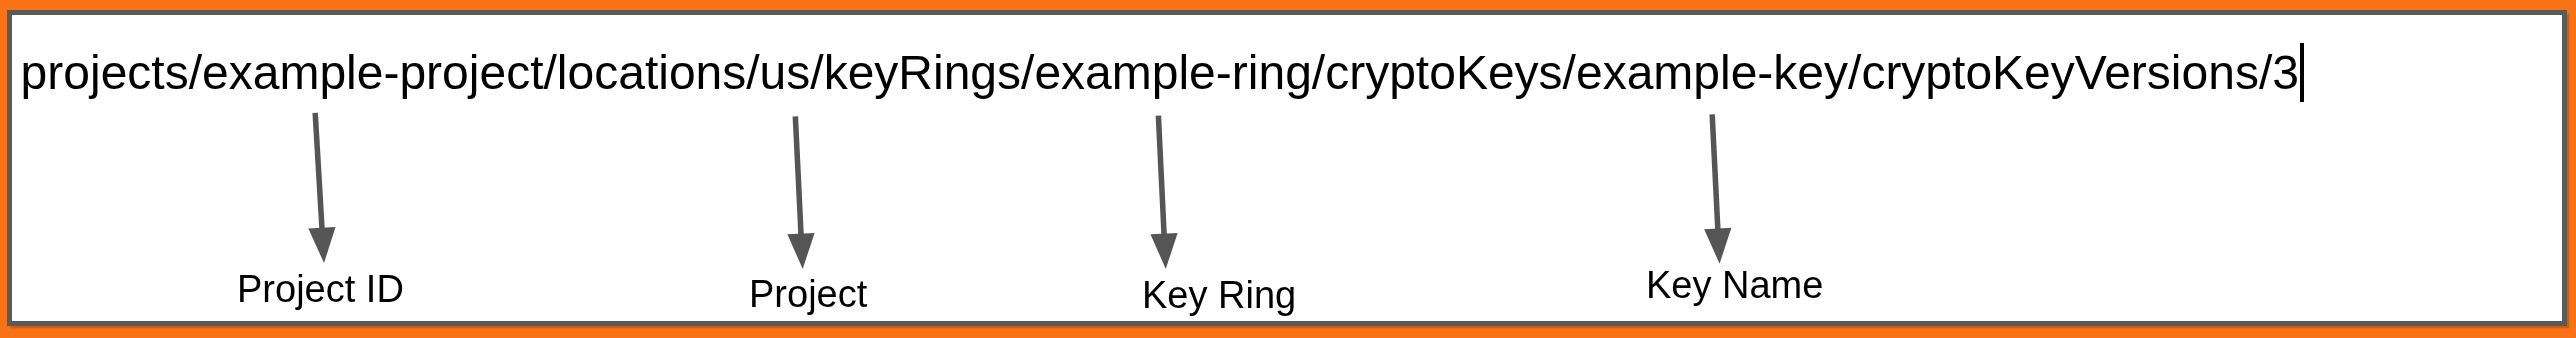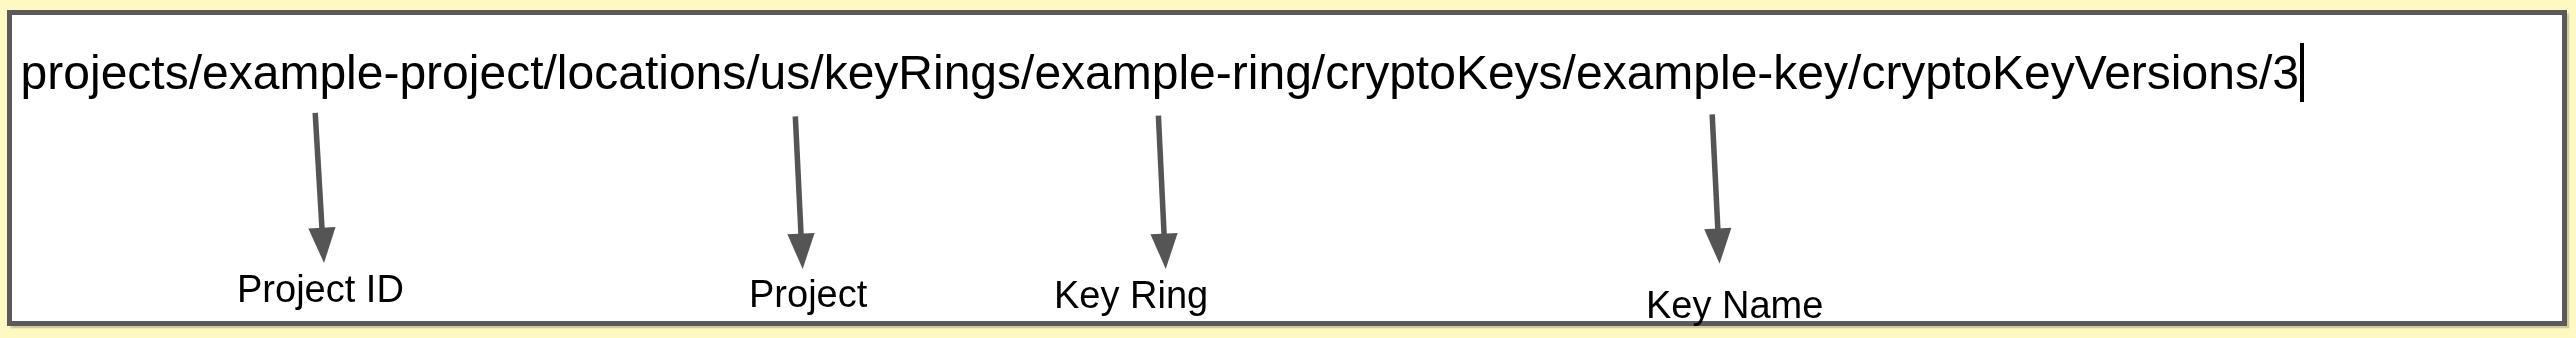--- a/index.html
+++ b/index.html
@@ -48,38 +48,38 @@
     position: absolute;
     font-size: 38px;
     line-height: 35px;
     color: #000000;
     white-space: nowrap;
   }
 </style>
 </head>
 <body>
 
-<div class="canvas" style="background: #fef9c3; text-decoration: underline;">
+<div class="canvas" style="background: #f97316; text-decoration: underline;">
   <div class="frame" style="border-color: rgb(90, 90, 90);"></div>
 
   <div class="path-line">
     <span>projects/example-project/locations/us/keyRings/example-ring/cryptoKeys/example-key/cryptoKeyVersions/3</span><span class="cursor" style="display: inline-block;"></span>
   </div>
 
   <svg id="arrows" width="2576" height="339" viewBox="0 0 3498 460">
       <line x1="428" y1="153" x2="437.4162310341353" y2="313.0759275803002" stroke="#555555" stroke-width="7.5"></line>
       <polygon points="440,357 418.713267042592,310.1691874937024 455.64941885006687,307.996472681498" fill="#555555"></polygon>
       <line x1="1080" y1="158" x2="1087.8768721447082" y2="321.0512533954598" stroke="#555555" stroke-width="7.5"></line>
       <polygon points="1090,365 1069.205410244591,317.94859155238566 1106.1623107984087,316.16323403770843" fill="#555555"></polygon>
       <line x1="1573" y1="157" x2="1580.887055894687" y2="321.0507626094853" stroke="#555555" stroke-width="7.5"></line>
       <polygon points="1583,365 1562.2163134368284,317.94377434553604 1599.1736266970338,316.1669804387954" fill="#555555"></polygon>
       <line x1="2325" y1="155" x2="2332.83513741032" y2="314.0532894294942" stroke="#555555" stroke-width="7.5"></line>
       <polygon points="2335,358 2314.1607375032045,310.9683602392001 2351.1159259374936,309.1479076069691" fill="#555555"></polygon>
     </svg>
 
   <div id="labels">
       <div class="anno-label" style="left: 237px; top: 272px;">Project ID</div>
       <div class="anno-label" style="left: 749px; top: 277px;">Project</div>
-      <div class="anno-label" style="left: 1054px; top: 278px;">Key Ring</div>
-      <div class="anno-label" style="left: 1646px; top: 288px;">Key Name</div>
+      <div class="anno-label" style="left: 1142px; top: 278px;">Key Ring</div>
+      <div class="anno-label" style="left: 1646px; top: 268px;">Key Name</div>
     </div>
 </div>
 
 
 </body></html>

